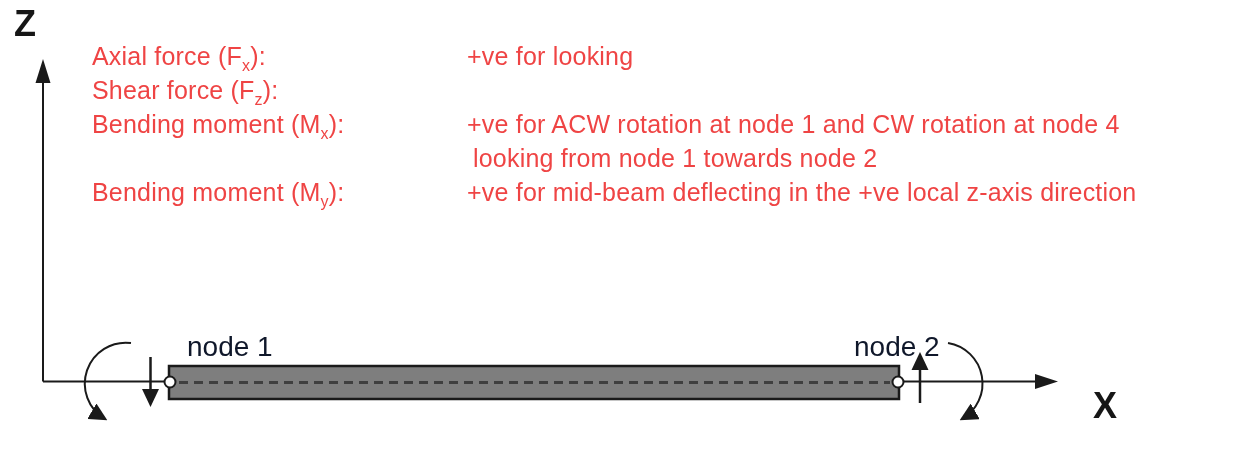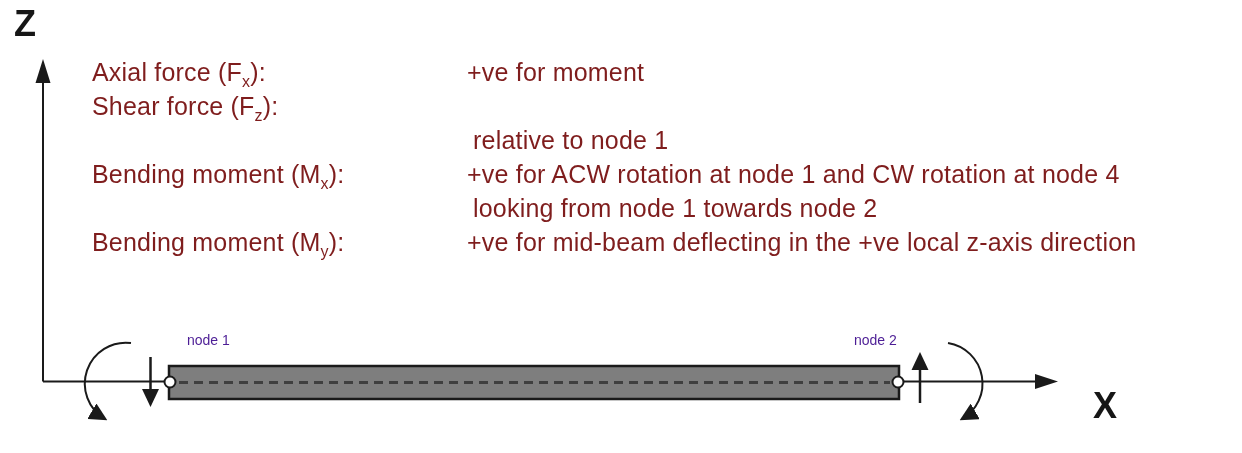--- a/index.html
+++ b/index.html
@@ -5,61 +5,60 @@
   html,body{margin:0;padding:0;background:#ffffff;}
   body{
     width:1242px;height:453px;position:relative;overflow:hidden;
     font-family:"Liberation Sans", sans-serif;color:#111111;
   }
   .stage{position:absolute;inset:0;width:1242px;height:453px;}
 
   
   .conventions{
     position:absolute;left:92px;top:39px;width:1150px;
-    font-size:25px;line-height:34px;letter-spacing:0.2px;color:#7f1d1d;margin-top:16px;
+    font-size:25px;line-height:34px;letter-spacing:0.2px;color:#ef4444;
   }
   .conv-row{display:grid;grid-template-columns:375px auto;}
   .conv-row .term{white-space:nowrap;}
   .conv-row .term sub{font-size:64%;line-height:0;}
   .conv-row .desc{white-space:nowrap;}
   .conv-row:nth-child(3) .desc,
   .conv-row:nth-child(5) .desc{padding-left:6px;}
 
   
   svg.diagram{position:absolute;left:0;top:0;}
 
   
   .axis-label{
     position:absolute;font-size:36px;font-weight:bold;line-height:1;
     color:#161616;letter-spacing:0.5px;
   }
   .z-label{left:14px;top:6px;}
   .x-label{left:1093px;top:388px;}
   .node-label{
-    position:absolute;font-size:14px;line-height:1;color:#4c1d95;
+    position:absolute;font-size:28px;line-height:1;color:#0f172a;
   }
   .node1-label{left:187px;top:333px;}
   .node2-label{left:854px;top:333px;}
 </style>
 </head>
 <body>
 
 <div class="stage">
 
   <div class="conventions">
     <div class="conv-row">
       <div class="term"><span>Axial force (F</span><sub>x</sub><span>):</span></div>
-      <div class="desc">+ve for moment</div>
+      <div class="desc">+ve for looking</div>
     </div>
     <div class="conv-row">
       <div class="term"><span>Shear force (F</span><sub>z</sub><span>):</span></div>
     </div>
     <div class="conv-row">
       <div class="term"><span></span><sub></sub><span></span></div>
-      <div class="desc">relative to node 1</div>
     </div>
     <div class="conv-row">
       <div class="term"><span>Bending moment (M</span><sub>x</sub><span>):</span></div>
       <div class="desc">+ve for ACW rotation at node 1 and CW rotation at node 4</div>
     </div>
     <div class="conv-row">
       <div class="term"><span></span><sub></sub><span></span></div>
       <div class="desc">looking from node 1 towards node 2</div>
     </div>
     <div class="conv-row">

